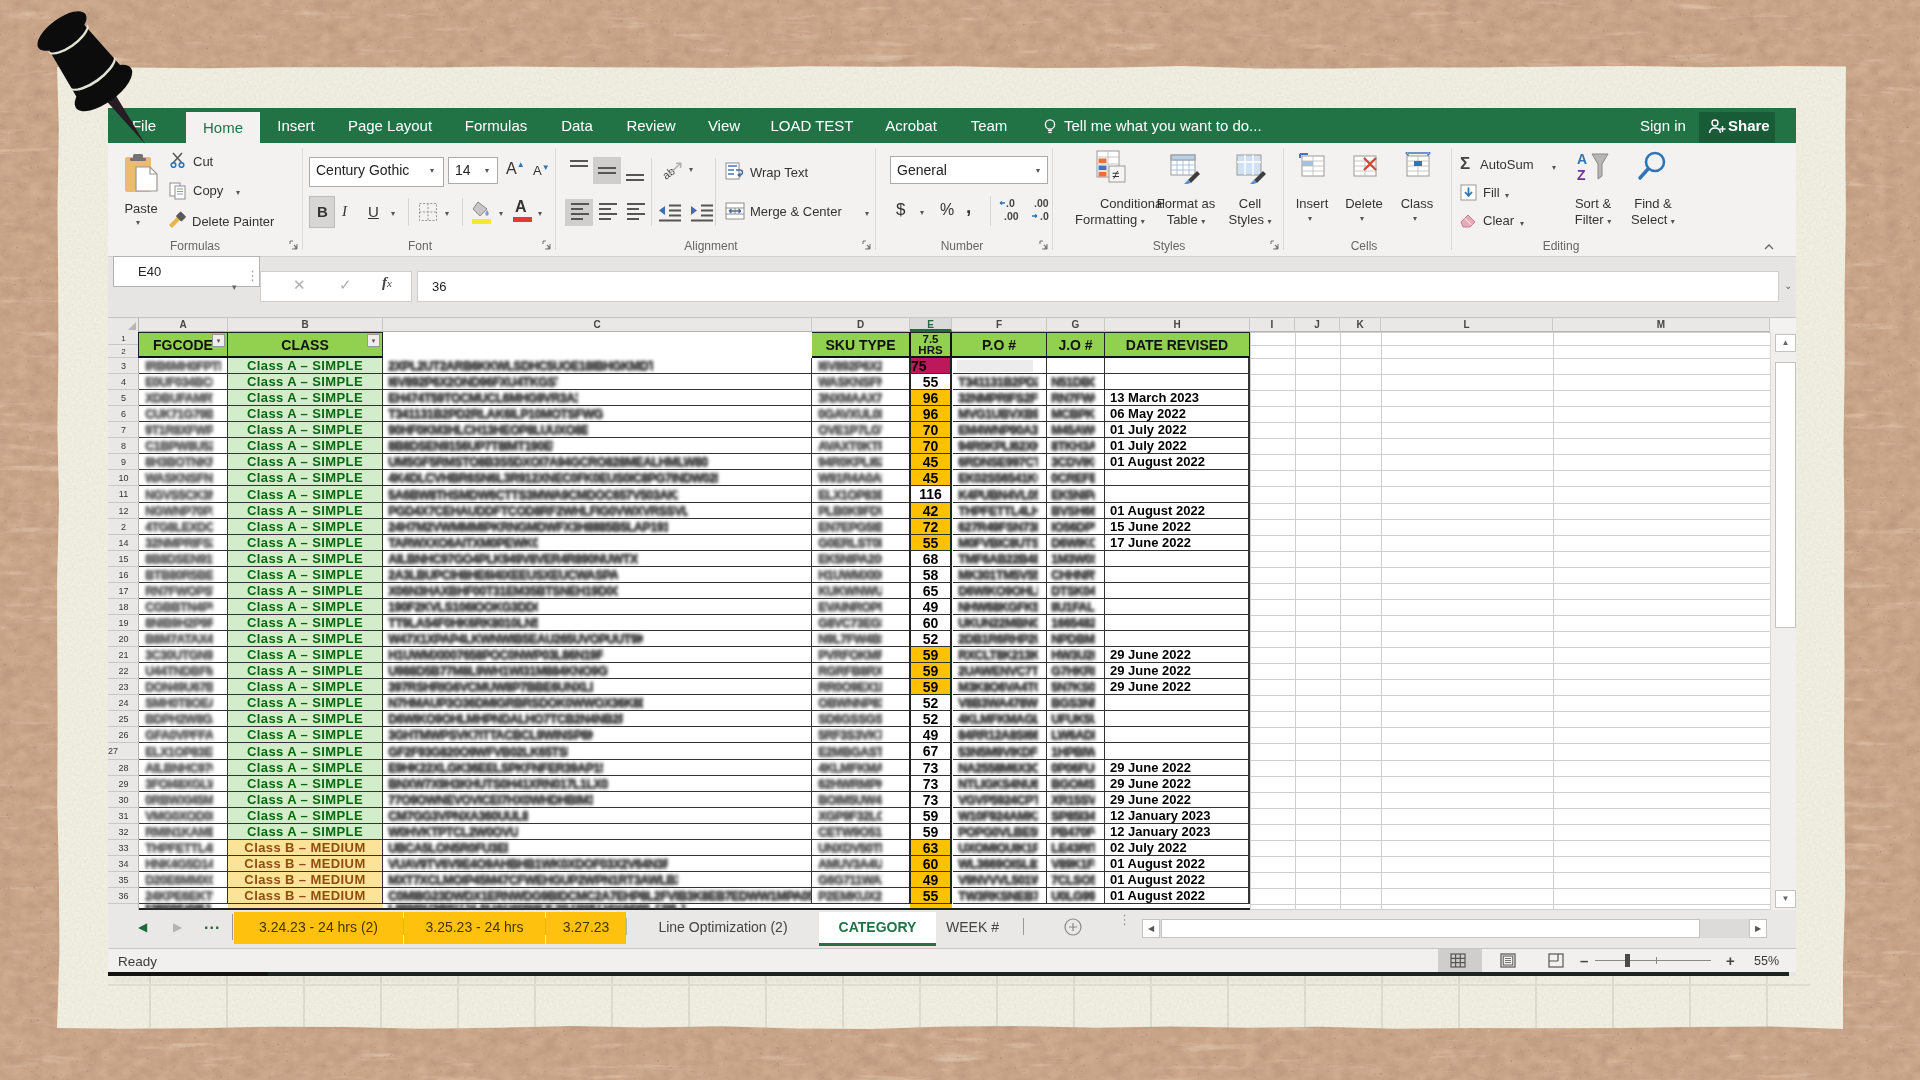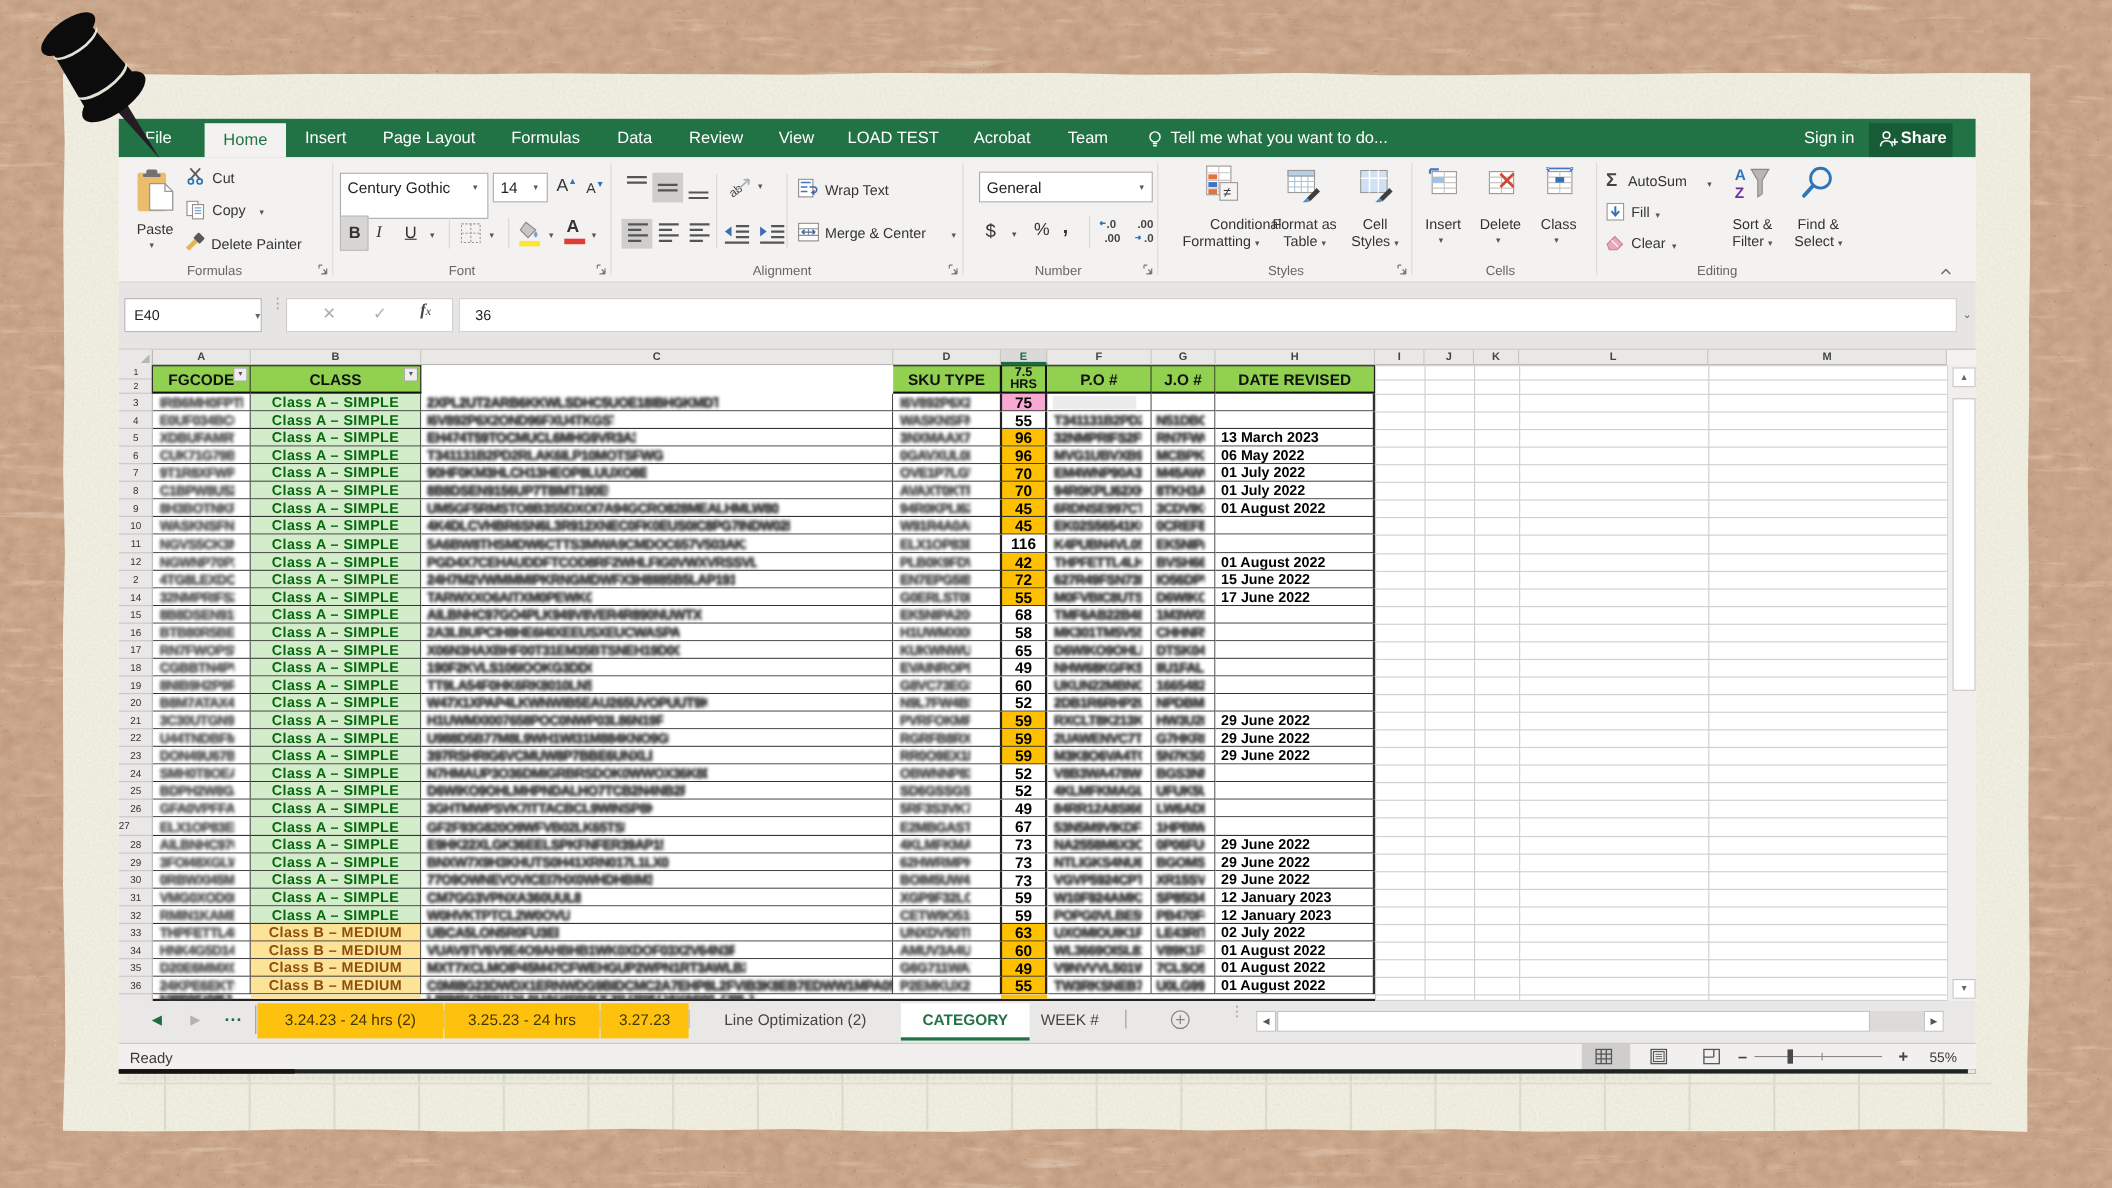--- a/index.html
+++ b/index.html
@@ -158,21 +158,21 @@
 <rect x="6" y="4" width="10" height="13" fill="#fff" stroke="#8f8d8b"></rect>
 <path d="M8 7 h6 M8 9.5 h6 M8 12 h6" stroke="#7da0cb" stroke-width="1"></path>
 </svg>
     <div class="btxt" style="left:85px;top:75px">Copy</div>
     <div class="abs" style="left:128px;top:80px;color:#555;font-size:8px">▾</div>
     <svg class="abs" style="left:59px;top:103px" width="20" height="18" viewBox="0 0 20 18">
 <path d="M2 14 L10 6 L13 9 L5 17 Z" fill="#e8b54c"></path>
 <rect x="10" y="2" width="8" height="7" rx="1" transform="rotate(45 14 5.5)" fill="#595959"></rect>
 </svg>
     <div class="btxt" style="left:84px;top:106px">Delete Painter</div>
-    <div class="combo" style="left:201px;top:49px;width:135px;height:42px;line-height:25px;font-size:14px">Century Gothic</div>
+    <div class="combo" style="left:201px;top:49px;width:135px;height:30px;line-height:25px;font-size:14px">Century Gothic</div>
     <div class="abs" style="left:322px;top:58px;color:#555;font-size:8px">▾</div>
     <div class="combo" style="left:340px;top:49px;width:50px;height:27px;line-height:25px;font-size:14px">14</div>
     <div class="abs" style="left:377px;top:58px;color:#555;font-size:8px">▾</div>
     <div class="btxt" style="left:398px;top:52px;font-size:16px;color:#333">A<span style="color:#2e75b6;font-size:8px;vertical-align:7px">▲</span></div>
     <div class="btxt" style="left:425px;top:55px;font-size:13px;color:#333">A<span style="color:#2e75b6;font-size:8px;vertical-align:5px">▼</span></div>
     <div class="abs" style="left:201px;top:88px;width:26px;height:32px;background:#d8d6d4;border:1px solid #bdbbb9"></div>
     <div class="btxt" style="left:209px;top:95px;font-weight:bold;font-size:15px">B</div>
     <div class="btxt" style="left:234px;top:95px;font-style:italic;font-family:&quot;Liberation Serif&quot;,serif;font-size:15px">I</div>
     <div class="btxt" style="left:260px;top:95px;text-decoration:underline;font-size:15px">U</div>
     <div class="abs" style="left:283px;top:101px;color:#555;font-size:8px">▾</div>
@@ -351,21 +351,21 @@
     <svg class="abs" style="left:1528px;top:42px" width="34" height="34" viewBox="0 0 34 34">
 <circle cx="19" cy="12" r="9" fill="none" stroke="#2e75b6" stroke-width="2.6"></circle>
 <line x1="12" y1="19" x2="4" y2="28" stroke="#2e75b6" stroke-width="3.4" stroke-linecap="round"></line>
 </svg>
     <div class="btxt" style="left:1500px;top:88px;width:90px;text-align:center">Find &amp;</div>
     <div class="btxt" style="left:1500px;top:104px;width:90px;text-align:center">Select <span class="dd">▾</span></div>
     <svg class="abs" style="left:1656px;top:136px" width="10" height="6" viewBox="0 0 10 6">
       <path d="M1 5 L5 1 L9 5" stroke="#666" stroke-width="1.3" fill="none"></path>
     </svg>
     <div class="abs" style="left:0;top:149px;width:100%;height:61px;background:#e6e5e3;border-bottom:1px solid #c6c4c2"></div>
-    <div class="abs" style="left:5px;top:163px;width:125px;height:31px;background:#fff;border:1px solid #b5b3b1;font-size:13px;color:#222;line-height:29px;padding-left:8px">E40</div>
+    <div class="abs" style="left:5px;top:148px;width:147px;height:31px;background:#fff;border:1px solid #b5b3b1;font-size:13px;color:#222;line-height:29px;padding-left:24px">E40</div>
     <div class="abs" style="left:124px;top:174px;color:#666;font-size:9px">▾</div>
     <div class="abs" style="left:138px;top:163px;color:#999;font-size:13px;line-height:10px">⋮</div>
     <div class="abs" style="left:152px;top:163px;width:152px;height:31px;background:#fff;border:1px solid #d0cecc"></div>
     <div class="abs" style="left:185px;top:168px;color:#b0aeac;font-size:15px">✕</div>
     <div class="abs" style="left:231px;top:168px;color:#b0aeac;font-size:15px">✓</div>
     <div class="abs" style="left:274px;top:166px;color:#444;font-size:15px;font-style:italic;font-family:'Liberation Serif',serif"><b><i>f</i></b><span style="font-size:11px"><i>x</i></span></div>
     <div class="abs" style="left:309px;top:163px;width:1362px;height:31px;background:#fff;border:1px solid #d0cecc;font-size:13px;color:#222;line-height:29px;padding-left:14px">36</div>
     <div class="abs" style="left:1676px;top:172px;color:#666;font-size:10px">⌄</div>
     <div class="abs" style="left:0;top:210px;width:1662px;height:14px;background:#e9e8e6;border-bottom:1px solid #b5b3b1"></div>
     <div class="abs" style="left:0;top:210px;width:31px;height:14px;background:#e9e8e6;border-right:1px solid #b5b3b1"></div>
@@ -444,21 +444,21 @@
     <div class="abs" style="left:997px;top:224px;width:145px;height:26px;background:#92d050;border:1px solid #222;border-left:none;border-bottom:2px solid #111;color:#111;font-weight:bold;font-size:14px;text-align:center;line-height:24px;padding-top:0px">DATE REVISED</div>
     <div class="abs" style="left:30px;top:224px;width:1px;height:26px;background:#222"></div>
     <div class="abs" style="left:0;top:250px;width:31px;height:16px;border-bottom:1px solid #c9c7c5;font-size:9px;color:#333;text-align:center;line-height:16px">3</div>
     <div class="cell" style="left:31px;top:250px;width:89px;height:16px;border-right:1px solid #333;border-bottom:1px solid #333;background:#fff"></div>
     <div style="position:absolute;left:37px;top:253px;width:76px;height:11px;overflow:hidden;filter:blur(1.6px);color:#2e2e2e;opacity:0.75;font-weight:bold;font-size:12.5px;text-shadow:0 0 2px #4a4a4a,0.5px 0.5px 1px #555;letter-spacing:-0.5px;line-height:11px;white-space:nowrap">IRB6MH0FPTDW</div>
     <div class="cell" style="left:120px;top:250px;width:155px;height:16px;border-right:1px solid #333;border-bottom:1px solid #333;background:#d3edca;color:#07680f;font-weight:bold;font-size:13px;letter-spacing:0.4px;text-align:center;line-height:16px">Class A – SIMPLE</div>
     <div class="cell" style="left:275px;top:250px;width:429px;height:16px;border-right:1px solid #333;border-bottom:1px solid #333;background:#fff"></div>
     <div style="position:absolute;left:280px;top:252px;width:265px;height:13px;overflow:hidden;filter:blur(1.6px);color:#2e2e2e;opacity:0.92;font-weight:bold;font-size:12.5px;text-shadow:0 0 2px #4a4a4a,0.5px 0.5px 1px #555;letter-spacing:-0.5px;line-height:13px;white-space:nowrap">2XPL2UT2ARB6KKWLSDHC5UOE18IBHGKMDTWPBM5DV3</div>
     <div class="cell" style="left:704px;top:250px;width:98px;height:16px;border-bottom:1px solid #333;background:#fff"></div>
     <div style="position:absolute;left:710px;top:253px;width:64px;height:11px;overflow:hidden;filter:blur(1.6px);color:#2e2e2e;opacity:0.8;font-weight:bold;font-size:12.5px;text-shadow:0 0 2px #4a4a4a,0.5px 0.5px 1px #555;letter-spacing:-0.5px;line-height:11px;white-space:nowrap">I6V892P6X2</div>
-    <div class="cell" style="left:801px;top:250px;width:43px;height:16px;border-left:2px solid #222;border-right:2px solid #222;border-bottom:1px solid #333;background:#f9a8d4;color:#000;font-weight:bold;font-size:14px;text-align:center;line-height:16px">75</div>
+    <div class="cell" style="left:801px;top:250px;width:43px;height:16px;border-left:2px solid #222;border-right:2px solid #222;border-bottom:1px solid #333;background:#be185d;color:#000;font-weight:bold;font-size:14px;line-height:16px">75</div>
     <div class="cell" style="left:845px;top:250px;width:94px;height:16px;border-right:1px solid #333;border-bottom:1px solid #333;background:#fff"></div>
     <div class="abs" style="left:849px;top:252px;width:76px;height:12px;background:#ececec"></div>
     <div class="cell" style="left:939px;top:250px;width:58px;height:16px;border-right:1px solid #333;border-bottom:1px solid #333;background:#fff"></div>
     <div class="cell" style="left:997px;top:250px;width:145px;height:16px;border-right:2px solid #333;border-bottom:1px solid #333;background:#fff;color:#000;font-weight:bold;font-size:13px;line-height:16px;padding-left:5px"></div>
     <div class="abs" style="left:0;top:266px;width:31px;height:16px;border-bottom:1px solid #c9c7c5;font-size:9px;color:#333;text-align:center;line-height:16px">4</div>
     <div class="cell" style="left:31px;top:266px;width:89px;height:16px;border-right:1px solid #333;border-bottom:1px solid #333;background:#fff"></div>
     <div style="position:absolute;left:37px;top:269px;width:68px;height:11px;overflow:hidden;filter:blur(1.6px);color:#2e2e2e;opacity:0.75;font-weight:bold;font-size:12.5px;text-shadow:0 0 2px #4a4a4a,0.5px 0.5px 1px #555;letter-spacing:-0.5px;line-height:11px;white-space:nowrap">E0UF034BCG</div>
     <div class="cell" style="left:120px;top:266px;width:155px;height:16px;border-right:1px solid #333;border-bottom:1px solid #333;background:#d3edca;color:#07680f;font-weight:bold;font-size:13px;letter-spacing:0.4px;text-align:center;line-height:16px">Class A – SIMPLE</div>
     <div class="cell" style="left:275px;top:266px;width:429px;height:16px;border-right:1px solid #333;border-bottom:1px solid #333;background:#fff"></div>
     <div style="position:absolute;left:280px;top:268px;width:170px;height:13px;overflow:hidden;filter:blur(1.6px);color:#2e2e2e;opacity:0.92;font-weight:bold;font-size:12.5px;text-shadow:0 0 2px #4a4a4a,0.5px 0.5px 1px #555;letter-spacing:-0.5px;line-height:13px;white-space:nowrap">I6V892P6X2OND96FXU4TKGST6C2</div>

